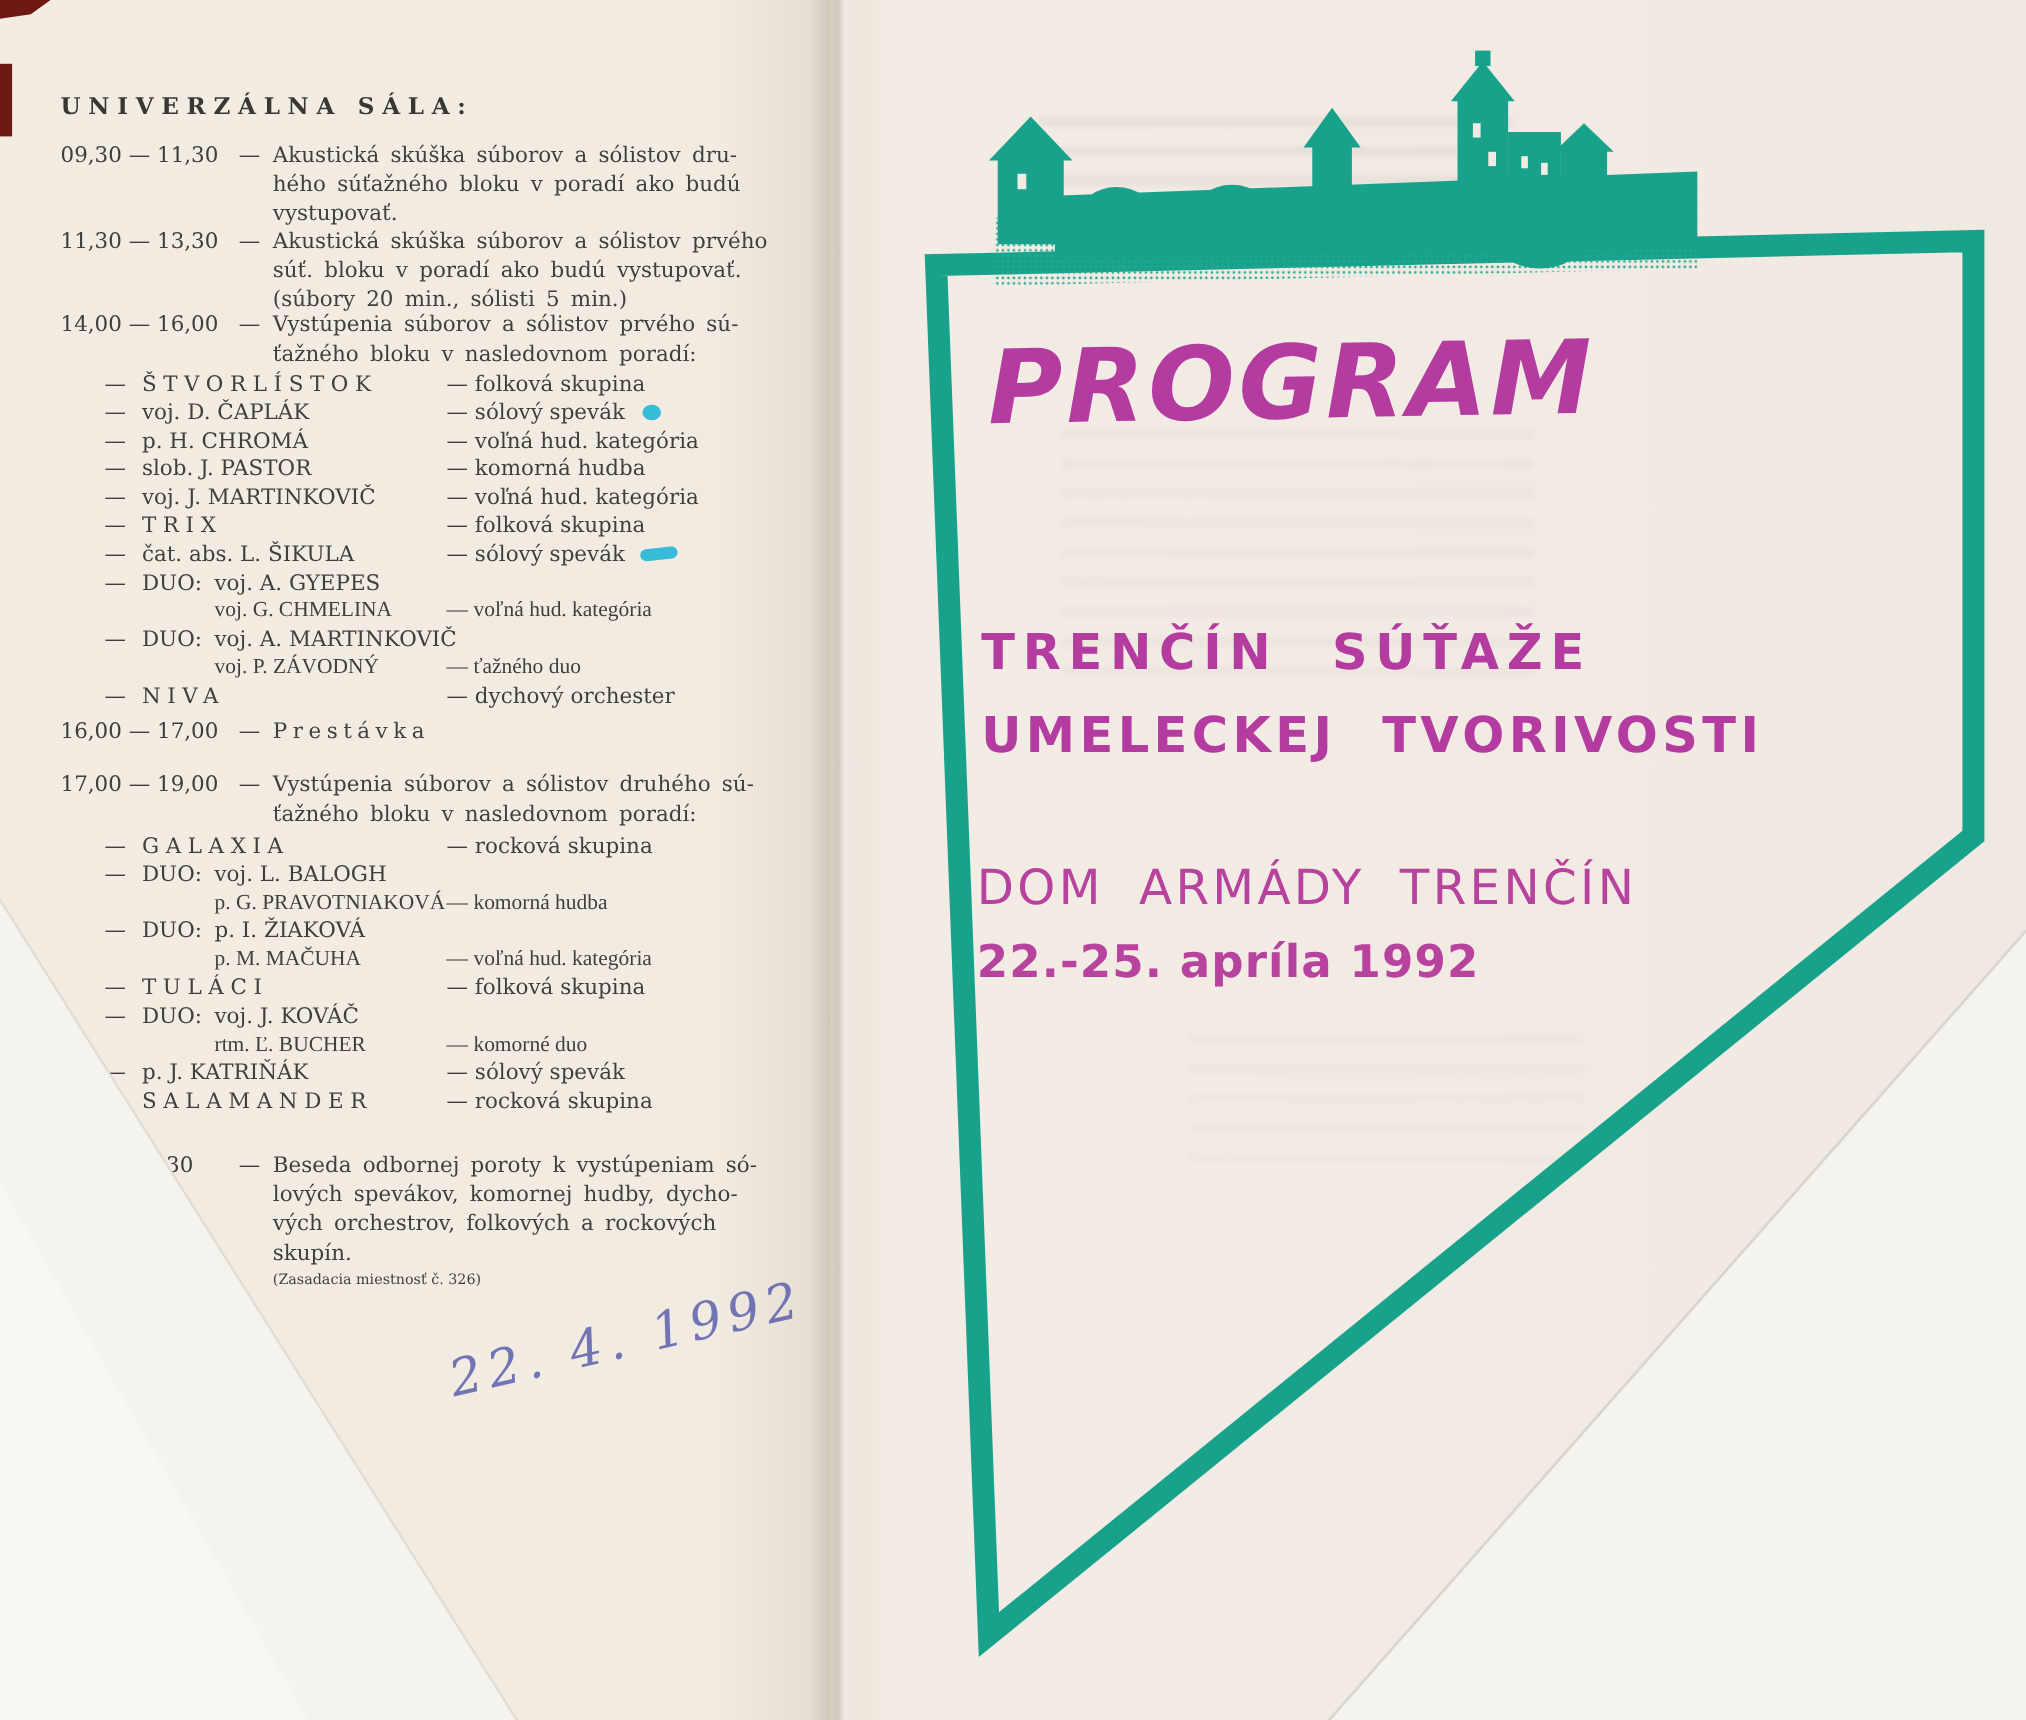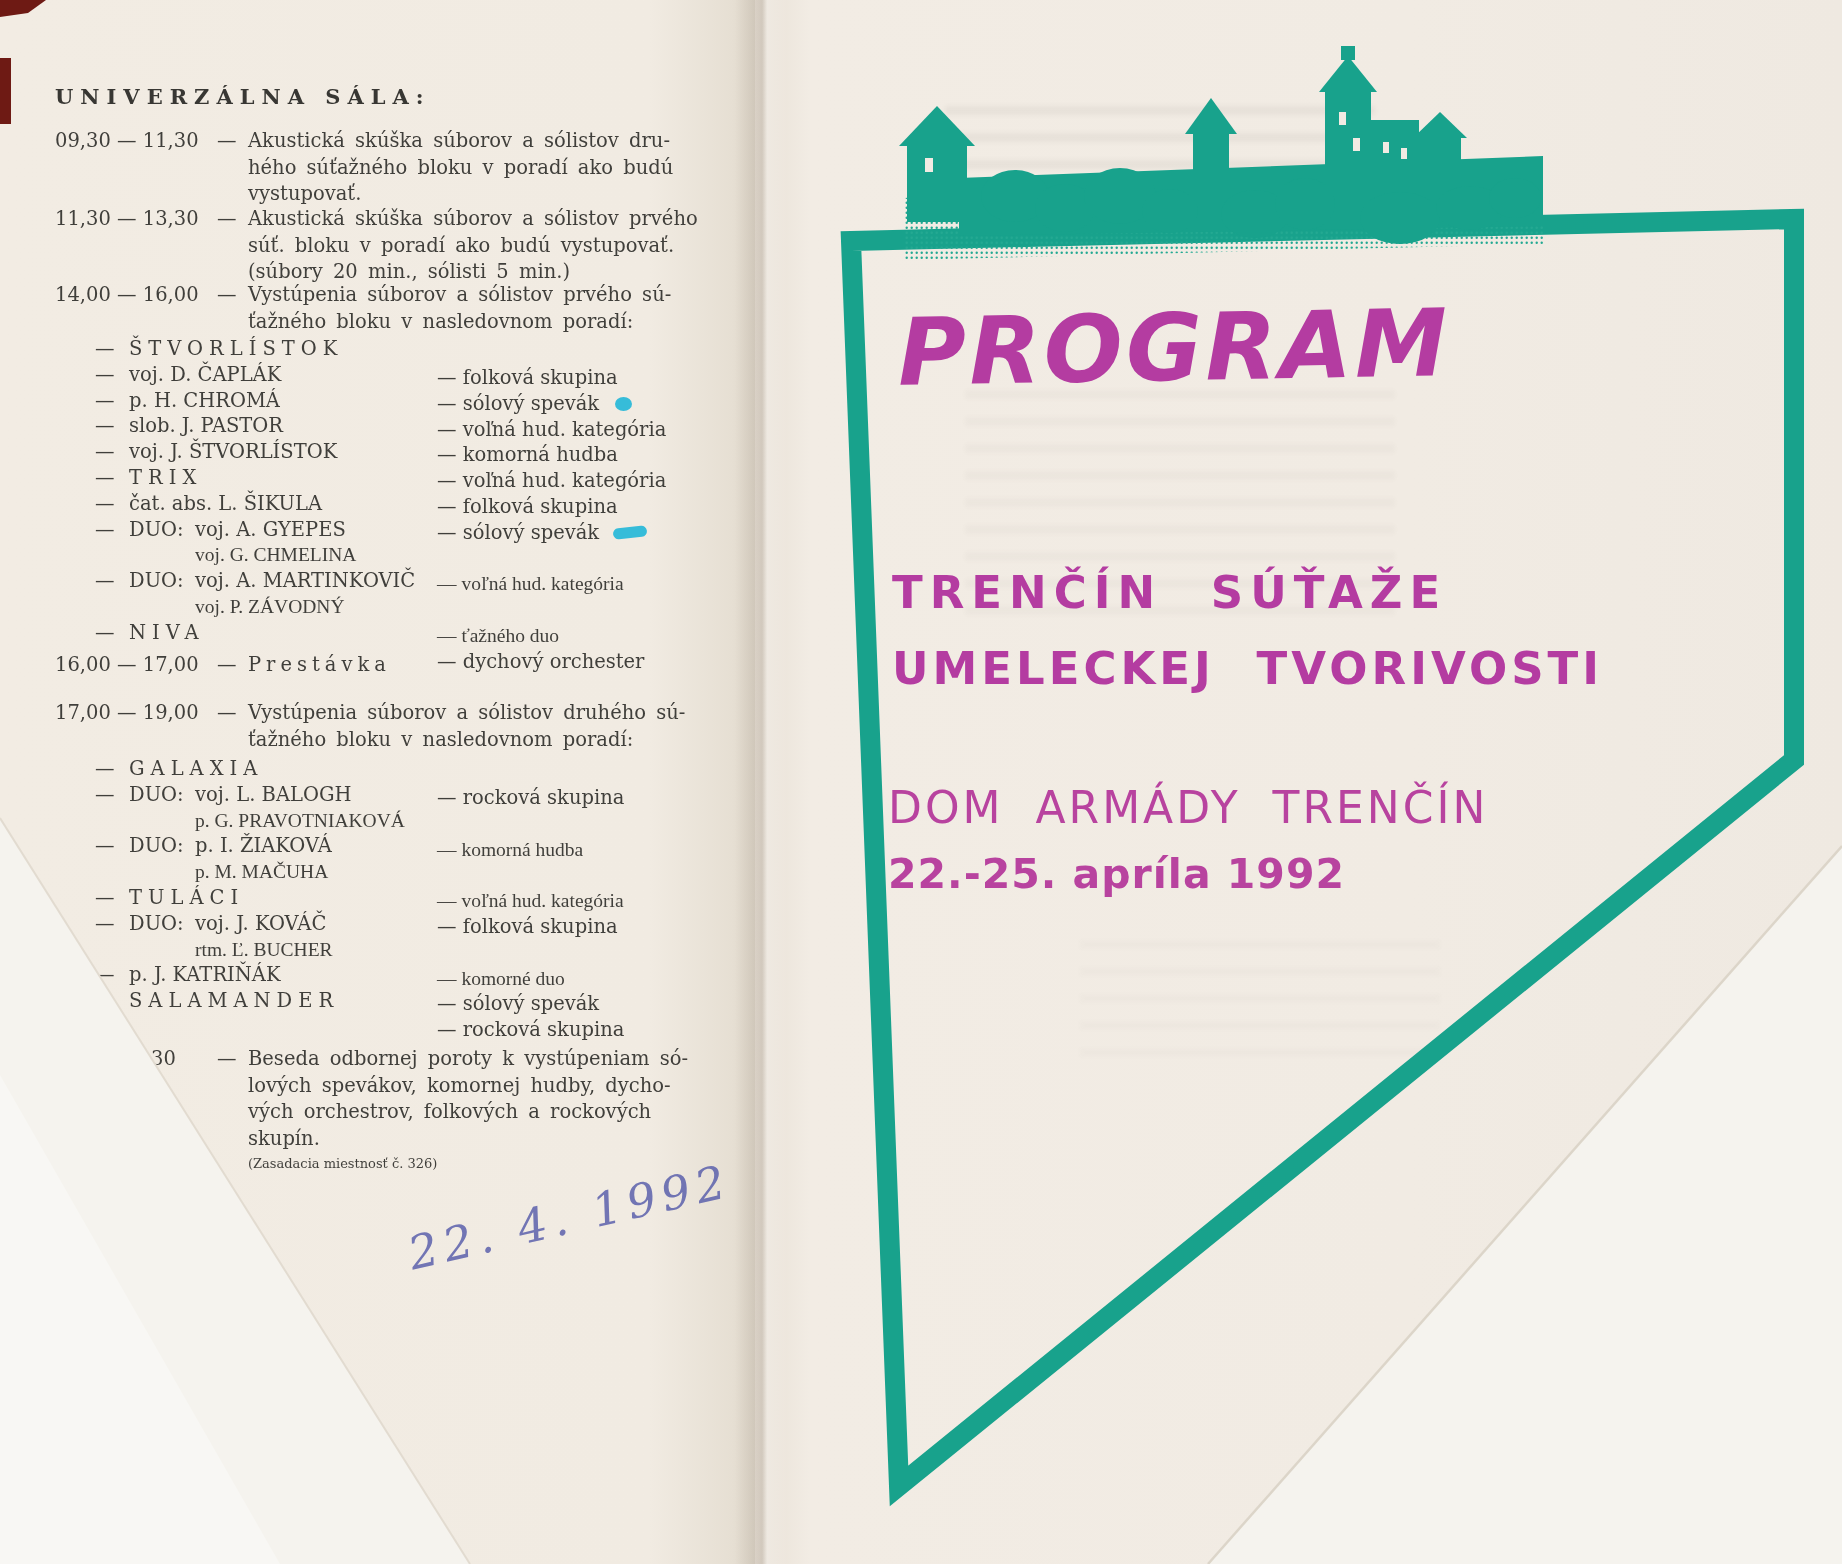--- a/index.html
+++ b/index.html
@@ -19,21 +19,21 @@
   .ttime{display:inline-block;width:162px;vertical-align:top;white-space:nowrap;}
   .t1930 .ttime{padding-left:65px;width:97px;}
   .tdash{display:inline-block;width:31px;vertical-align:top;}
   .tlines{display:inline-block;width:495px;vertical-align:top;word-spacing:4px;}
   .lsp{letter-spacing:5px;}
   .plist{position:absolute;left:95px;width:655px;font-size:19.5px;}
   .prow{position:relative;height:25.8px;line-height:25.8px;white-space:nowrap;}
   .pb{display:inline-block;width:34px;}
   .pduo{display:inline-block;width:66px;}
   .cont{padding-left:100px;font-family:Liberation Serif, serif;}
-  .pcat{position:absolute;left:342px;top:0;margin-top:29px;}
+  .pcat{position:absolute;left:311px;top:0;}
   .spaced{letter-spacing:6px;}
   .mdot{display:inline-block;width:17px;height:14px;border-radius:50%;
         background:#36bcd9;margin-left:16px;vertical-align:-1px;}
   .mdash{display:inline-block;width:34px;height:11px;border-radius:6px;
         background:#36bcd9;margin-left:14px;vertical-align:1px;transform:rotate(-6deg);}
   .roomnote{position:absolute;left:248px;top:1156px;font-size:13px;}
   .handwriting{position:absolute;left:405px;top:1190px;font-size:46px;font-style:italic;
         color:#5c61ac;transform:rotate(-13deg);letter-spacing:6px;opacity:0.85;}
 
   
@@ -72,21 +72,21 @@
 
     <div class="trow" style="top:282px">
       <span class="ttime">14,00 — 16,00</span><span class="tdash">—</span><span class="tlines">Vystúpenia súborov a sólistov prvého sú-<br>ťažného bloku v nasledovnom poradí:</span>
     </div>
 
     <div class="plist" style="top:336px">
       <div class="prow"><span class="pb">—</span><span class="pname spaced">ŠTVORLÍSTOK</span><span class="pcat">— folková skupina</span></div>
       <div class="prow"><span class="pb">—</span><span class="pname">voj. D. ČAPLÁK</span><span class="pcat"><span>— sólový spevák</span><span class="mdot"></span></span></div>
       <div class="prow"><span class="pb">—</span><span class="pname">p. H. CHROMÁ</span><span class="pcat">— voľná hud. kategória</span></div>
       <div class="prow"><span class="pb">—</span><span class="pname">slob. J. PASTOR</span><span class="pcat">— komorná hudba</span></div>
-      <div class="prow"><span class="pb">—</span><span class="pname">voj. J. ŠTVORLÍSTOK</span><span class="pcat">— voľná hud. kategória</span></div>
+      <div class="prow"><span class="pb">—</span><span class="pname">voj. J. MARTINKOVIČ</span><span class="pcat">— voľná hud. kategória</span></div>
       <div class="prow"><span class="pb">—</span><span class="pname spaced">TRIX</span><span class="pcat">— folková skupina</span></div>
       <div class="prow"><span class="pb">—</span><span class="pname">čat. abs. L. ŠIKULA</span><span class="pcat"><span>— sólový spevák</span><span class="mdash"></span></span></div>
       <div class="prow"><span class="pb">—</span><span class="pduo">DUO:</span><span class="pname">voj. A. GYEPES</span></div>
       <div class="prow cont"><span class="pname">voj. G. CHMELINA</span><span class="pcat">— voľná hud. kategória</span></div>
       <div class="prow"><span class="pb">—</span><span class="pduo">DUO:</span><span class="pname">voj. A. MARTINKOVIČ</span></div>
       <div class="prow cont"><span class="pname">voj. P. ZÁVODNÝ</span><span class="pcat">— ťažného duo</span></div>
       <div class="prow"><span class="pb">—</span><span class="pname spaced">NIVA</span><span class="pcat">— dychový orchester</span></div>
     </div>
 
     <div class="trow" style="top:652px">

